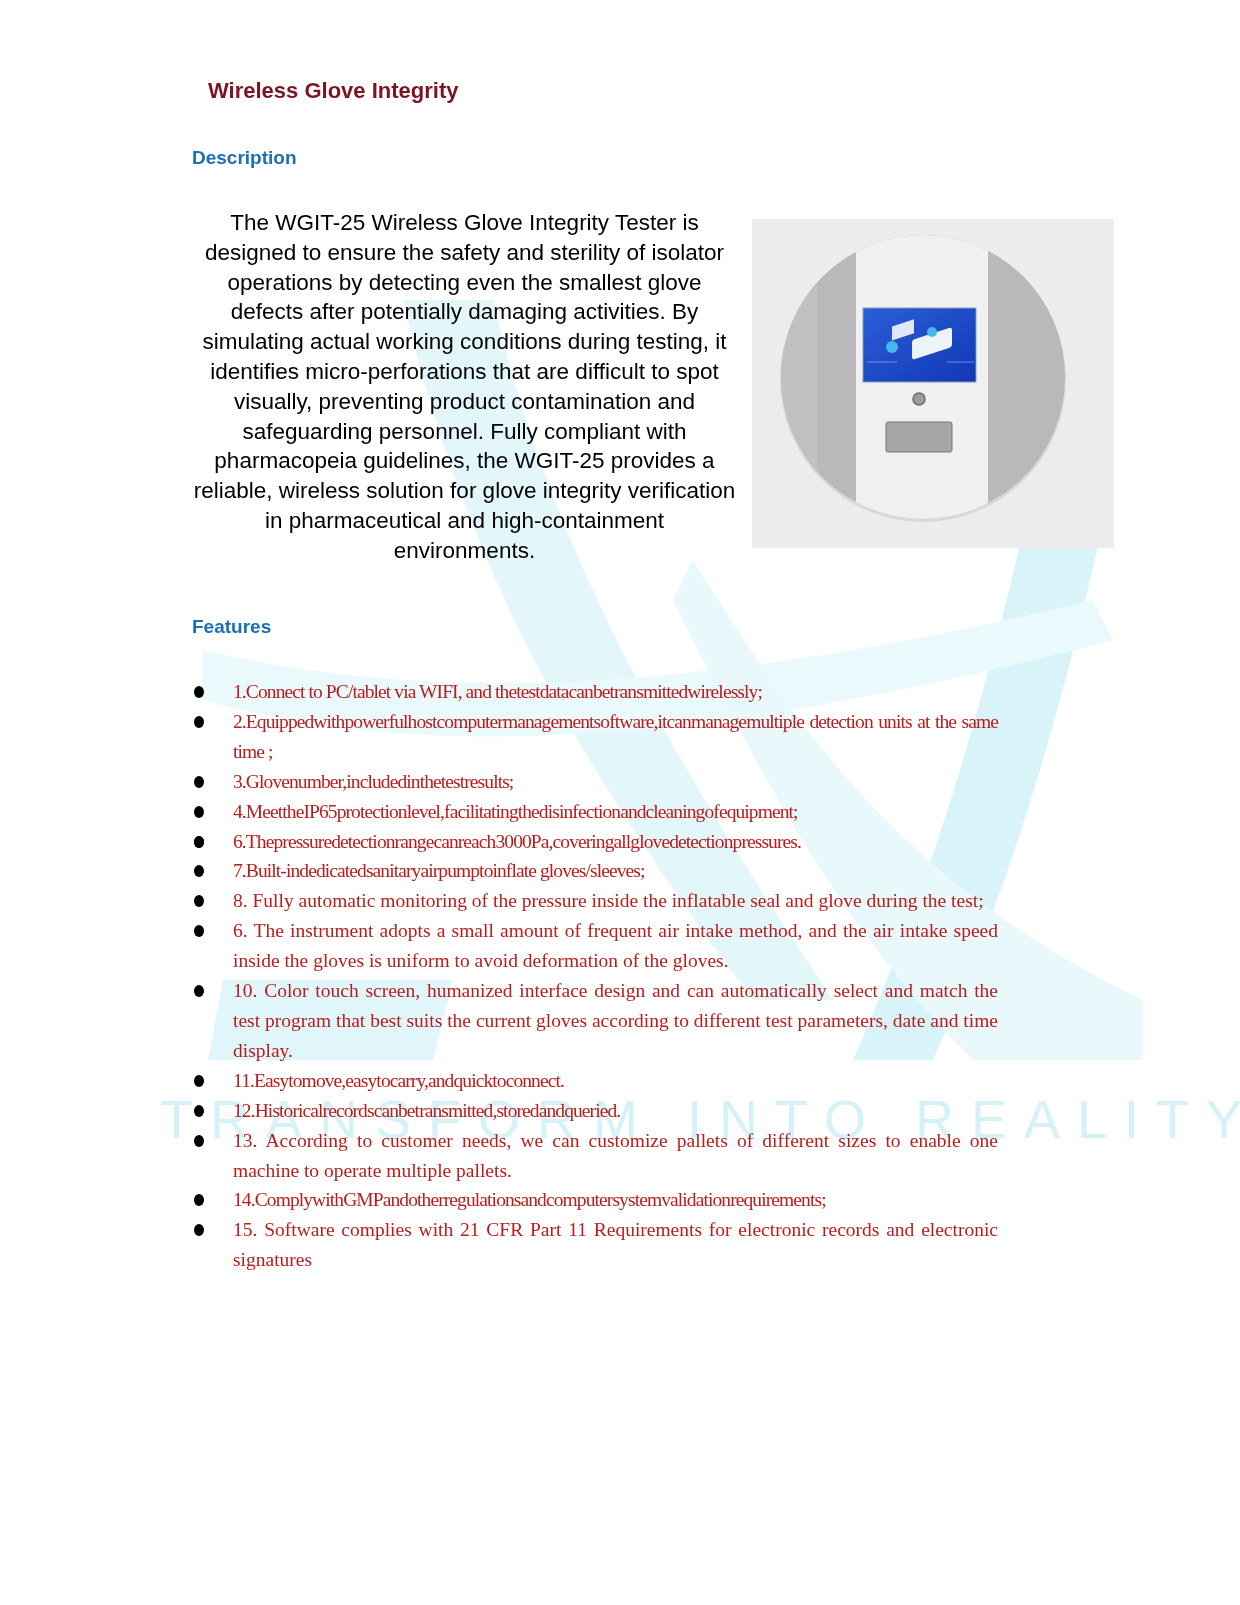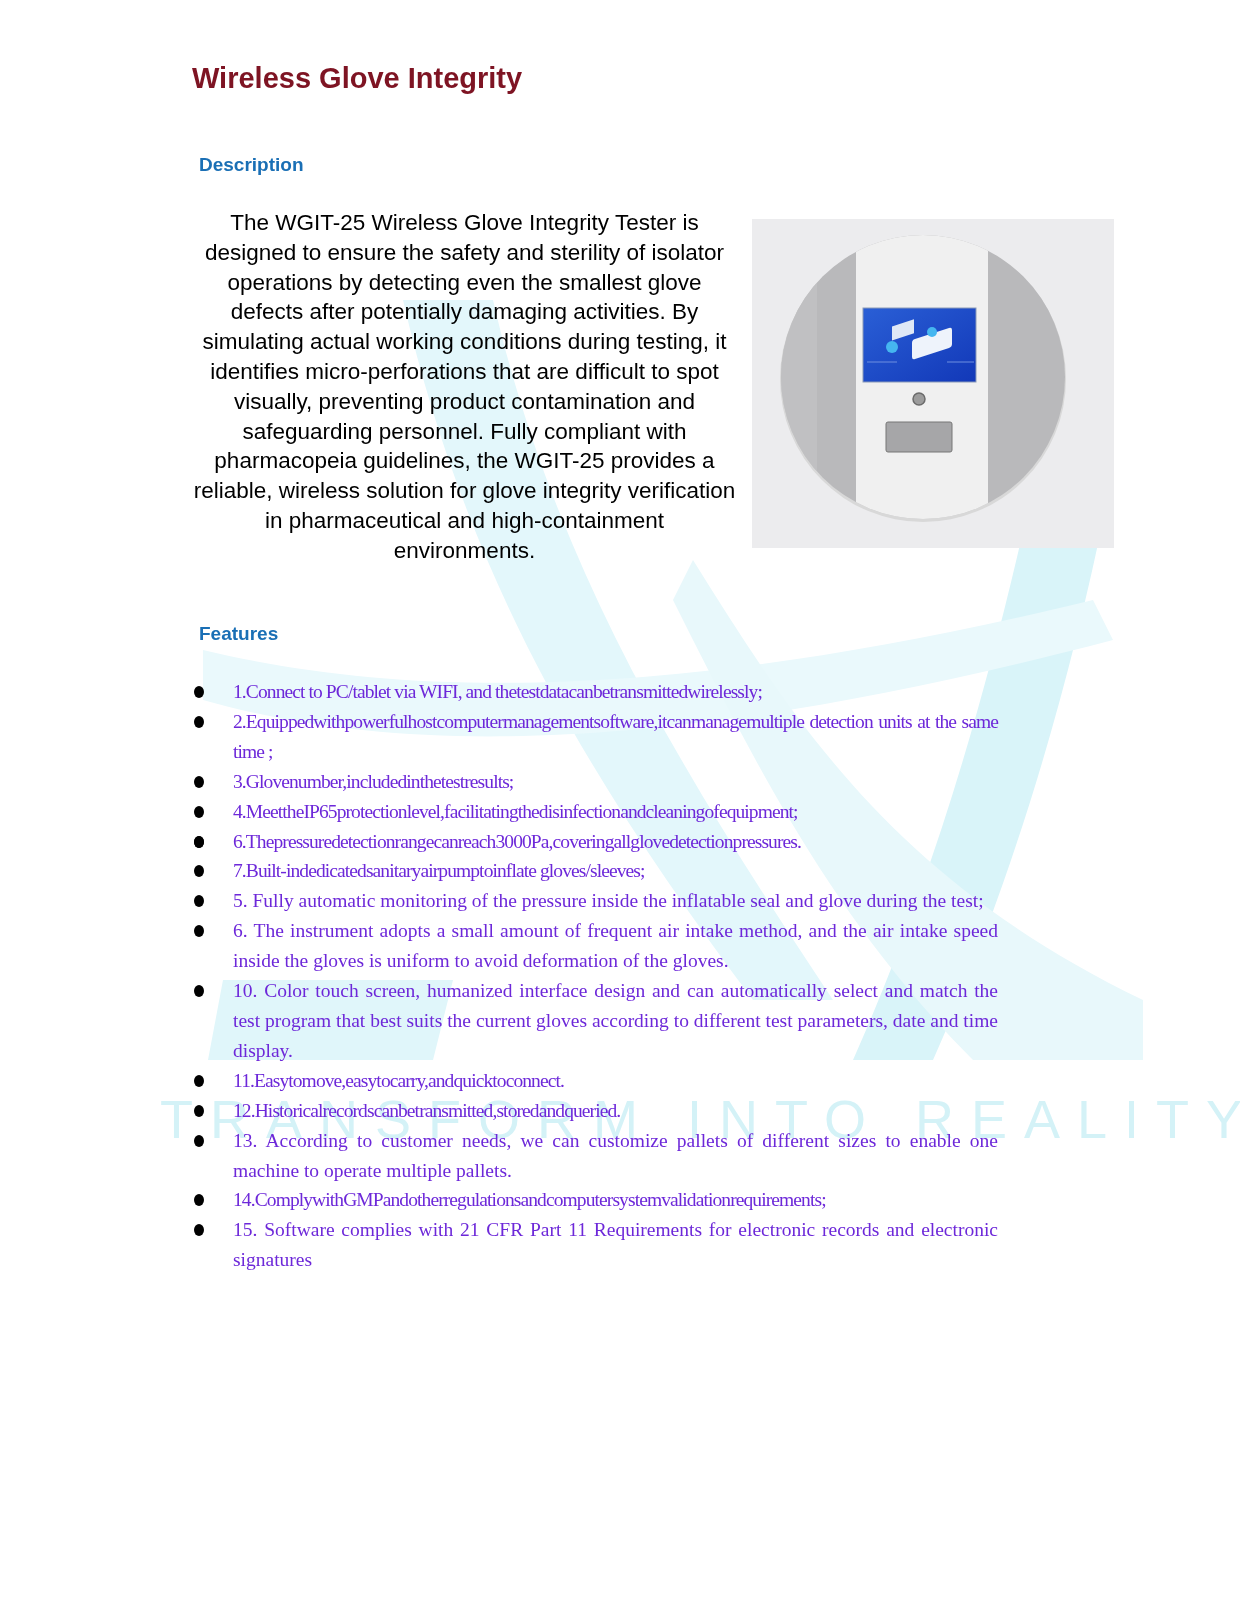--- a/index.html
+++ b/index.html
@@ -9,40 +9,40 @@
   }
   
   .wm { position: absolute; inset: 0; z-index: 0; pointer-events: none; padding-left: 33px; }
   .wm-text {
     position: absolute; left: 160px; top: 1088px; width: 960px;
     font-family: "Liberation Sans", sans-serif; font-size: 54px; letter-spacing: 17px;
     color: #d4f2f7; white-space: nowrap; font-weight: 400;
   }
   .content { position: relative; z-index: 1; }
   .title {
-    position: absolute; left: 192px; top: 62px; margin: 0;
-    font-size: 29px; font-weight: bold; color: #7e1423;
+    position: absolute; left: 192px; top: 62px; margin: 16px;
+    font-size: 22px; font-weight: bold; color: #7e1423;
   }
   .h2 {
-    position: absolute; left: 192px; margin: 7px;
+    position: absolute; left: 192px; margin: 0;
     font-size: 19px; font-weight: bold; color: #1a6fb5;
   }
   .h2.desc { top: 147px; }
   .h2.feat { top: 616px; }
   .desc-text {
     position: absolute; left: 192px; top: 208px; width: 545px; margin: 0;
     font-size: 22.5px; line-height: 29.8px; color: #000; text-align: center;
   }
   .photo {
     position: absolute; left: 752px; top: 219px; width: 362px; height: 329px;
     background: #ececec;
   }
   .features {
     position: absolute; left: 192px; top: 677px; width: 806px; margin: 0; padding: 0; list-style: none;
-    font-family: "Liberation Serif", serif; font-size: 19.5px; line-height: 29.9px; color: #6d28d9;
+    font-family: "Liberation Serif", serif; font-size: 19.5px; line-height: 29.9px; color: #b91c1c;
   }
   .features li { position: relative; padding-left: 41px; text-align: justify; }
   .features .bullet {
     position: absolute; left: 2px; top: 9px; width: 10px; height: 12px; border-radius: 50%; background: #000;
   }
   .features .tight { letter-spacing: -0.9px; }
 </style>
 </head>
 <body>
 
@@ -95,21 +95,21 @@
 
   <h2 class="h2 feat">Features</h2>
   <ul class="features">
     <li><span class="bullet"></span><span class="tight">1.Connect to PC/tablet via WIFI, and thetestdatacanbetransmittedwirelessly;</span></li>
     <li><span class="bullet"></span><span class="tight">2.Equippedwithpowerfulhostcomputermanagementsoftware,itcanmanagemultiple detection units at the same time ;</span></li>
     <li><span class="bullet"></span><span class="tight">3.Glovenumber,includedinthetestresults;</span></li>
     <li><span class="bullet"></span><span class="tight">4.MeettheIP65protectionlevel,facilitatingthedisinfectionandcleaningofequipment;</span></li>
     <li><span class="bullet"></span></li>
     <li><span class="bullet"></span><span class="tight">6.Thepressuredetectionrangecanreach3000Pa,coveringallglovedetectionpressures.</span></li>
     <li><span class="bullet"></span><span class="tight">7.Built-indedicatedsanitaryairpumptoinflate gloves/sleeves;</span></li>
-    <li><span class="bullet"></span><span>5. Fully automatic monitoring of the pressure inside the inflatable seal and glove during the test;</span></li>
+    <li><span class="bullet"></span><span>8. Fully automatic monitoring of the pressure inside the inflatable seal and glove during the test;</span></li>
     <li><span class="bullet"></span><span>6. The instrument adopts a small amount of frequent air intake method, and the air intake speed inside the gloves is uniform to avoid deformation of the gloves.</span></li>
     <li><span class="bullet"></span><span>10. Color touch screen, humanized interface design and can automatically select and match the test program that best suits the current gloves according to different test parameters, date and time display.</span></li>
     <li><span class="bullet"></span><span class="tight">11.Easytomove,easytocarry,andquicktoconnect.</span></li>
     <li><span class="bullet"></span><span class="tight">12.Historicalrecordscanbetransmitted,storedandqueried.</span></li>
     <li><span class="bullet"></span><span>13. According to customer needs, we can customize pallets of different sizes to enable one machine to operate multiple pallets.</span></li>
     <li><span class="bullet"></span><span class="tight">14.ComplywithGMPandotherregulationsandcomputersystemvalidationrequirements;</span></li>
     <li><span class="bullet"></span><span>15. Software complies with 21 CFR Part 11 Requirements for electronic records and electronic signatures</span></li>
   </ul>
 </div>
 

